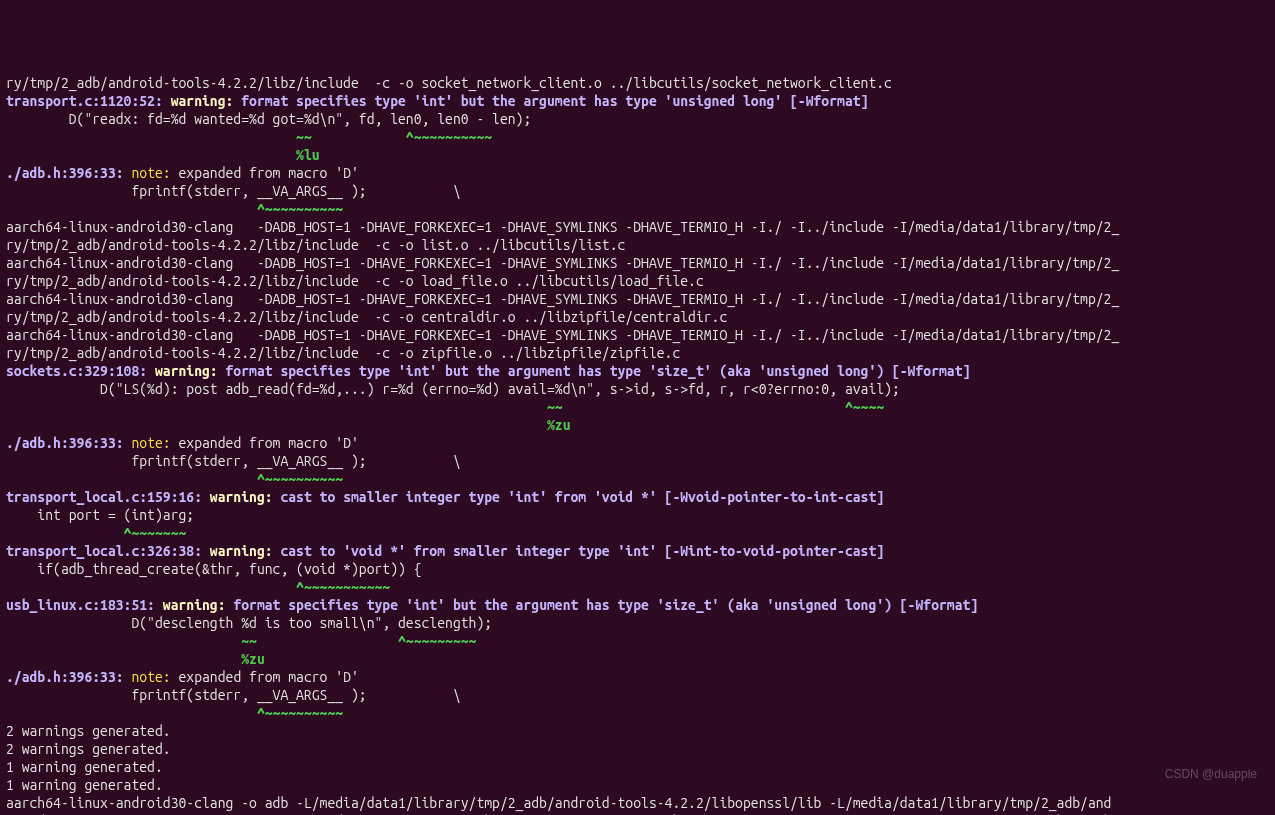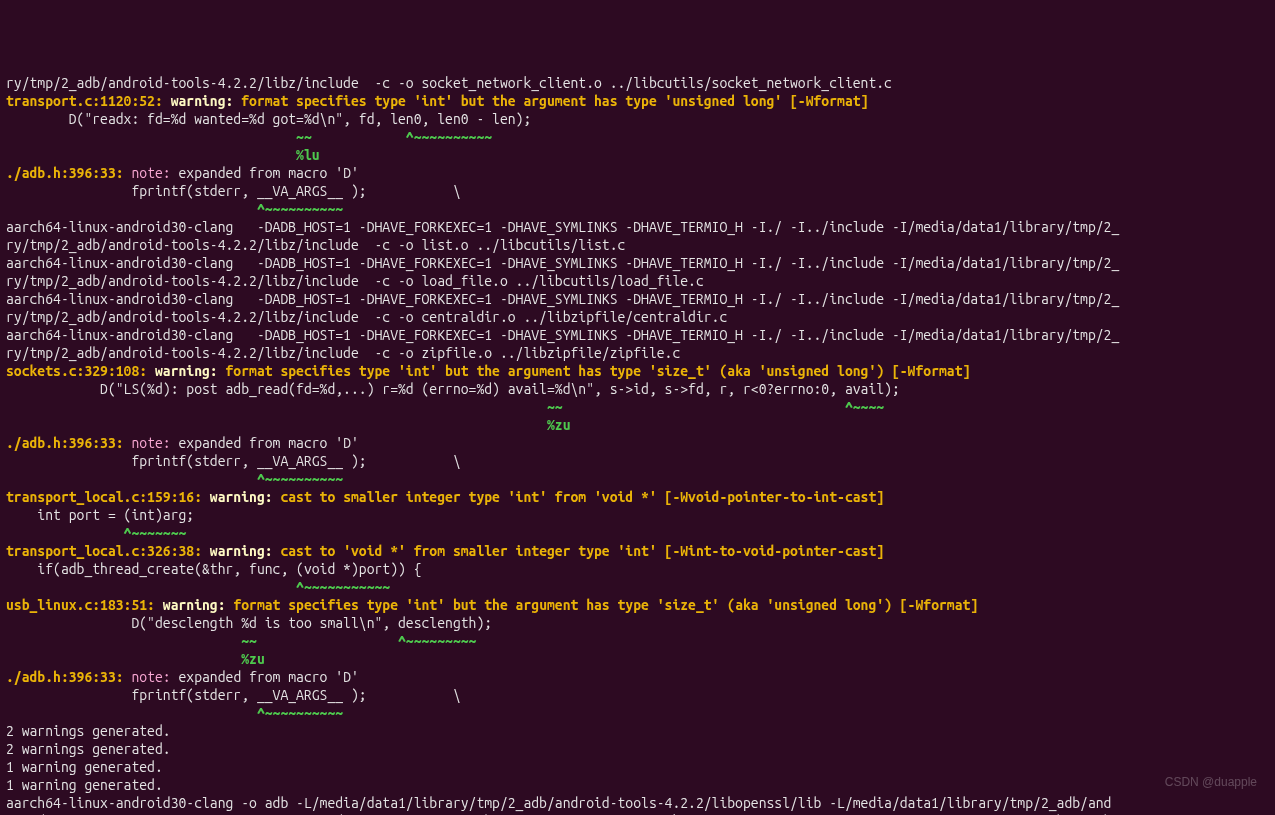--- a/index.html
+++ b/index.html
@@ -10,28 +10,28 @@
     font-size: 14px;
     line-height: 18px;
     color: #e5e5e5;
     white-space: pre;
     overflow-x: hidden;
     width: 1275px;
   }
   .term {
     padding: 2px 6px;
   }
-  .bw { font-weight: bold; color: #eab308; margin-top: 40px; }
+  .bw { font-weight: bold; color: #c4b5fd; margin-top: 40px; }
   .mag { color: #fef9c3; font-weight: bold; }
   .grn { color: #4ec94e; font-weight: bold; }
-  .gr  { color: #f9a8d4; margin-top: 40px; }
+  .gr  { color: #fde047; margin-top: 40px; }
   .watermark {
     position: fixed;
     right: 18px;
-    bottom: 24px;
+    bottom: 32px;
     color: rgba(255,255,255,0.25);
     font-family: sans-serif;
     font-size: 12px;
     pointer-events: none;
   }
 </style>
 </head>
 <body>
 
 

